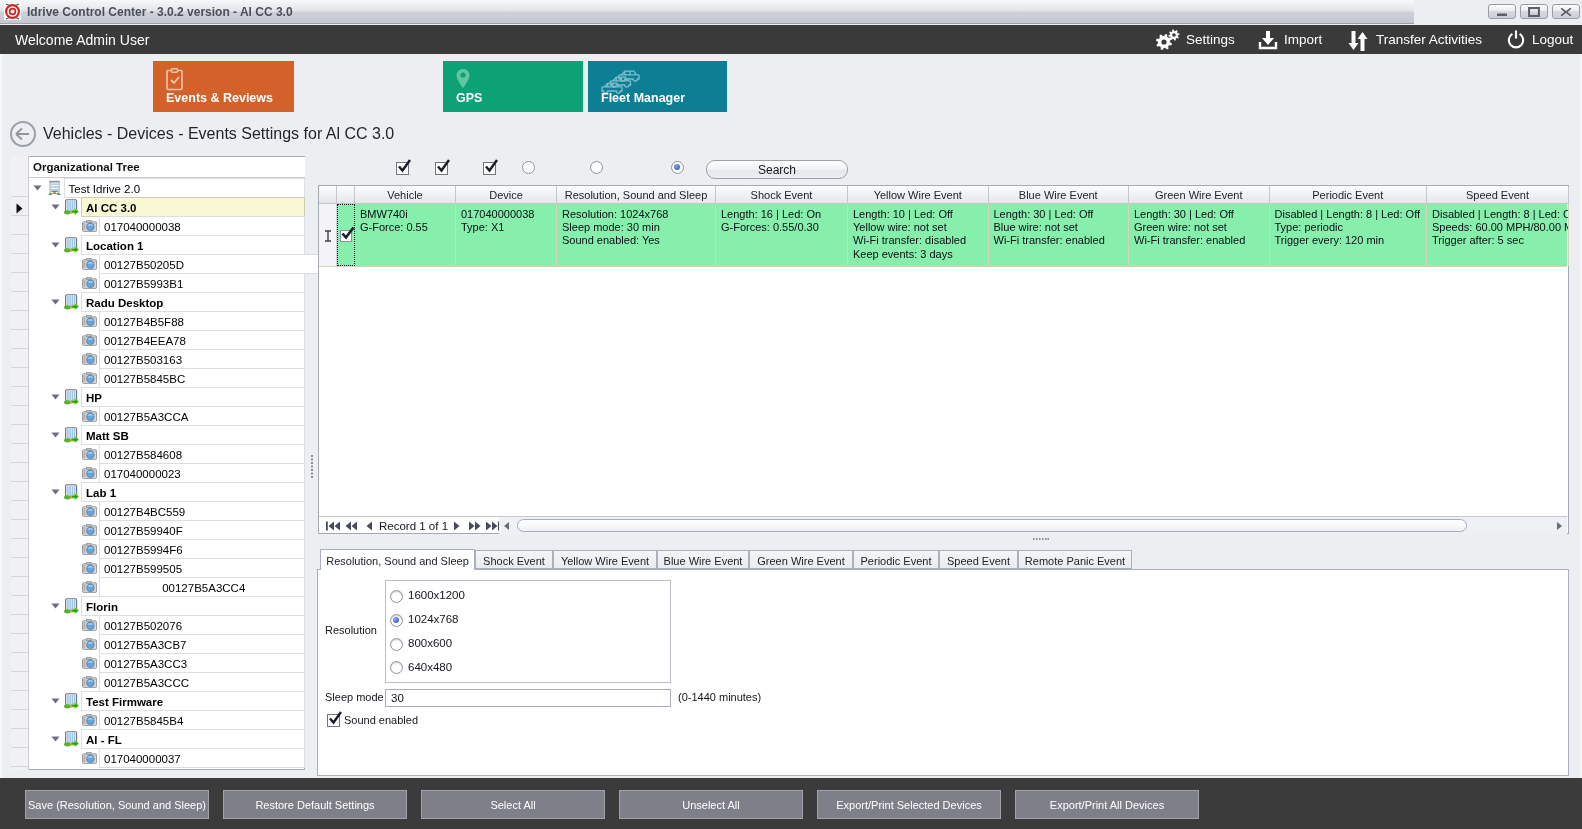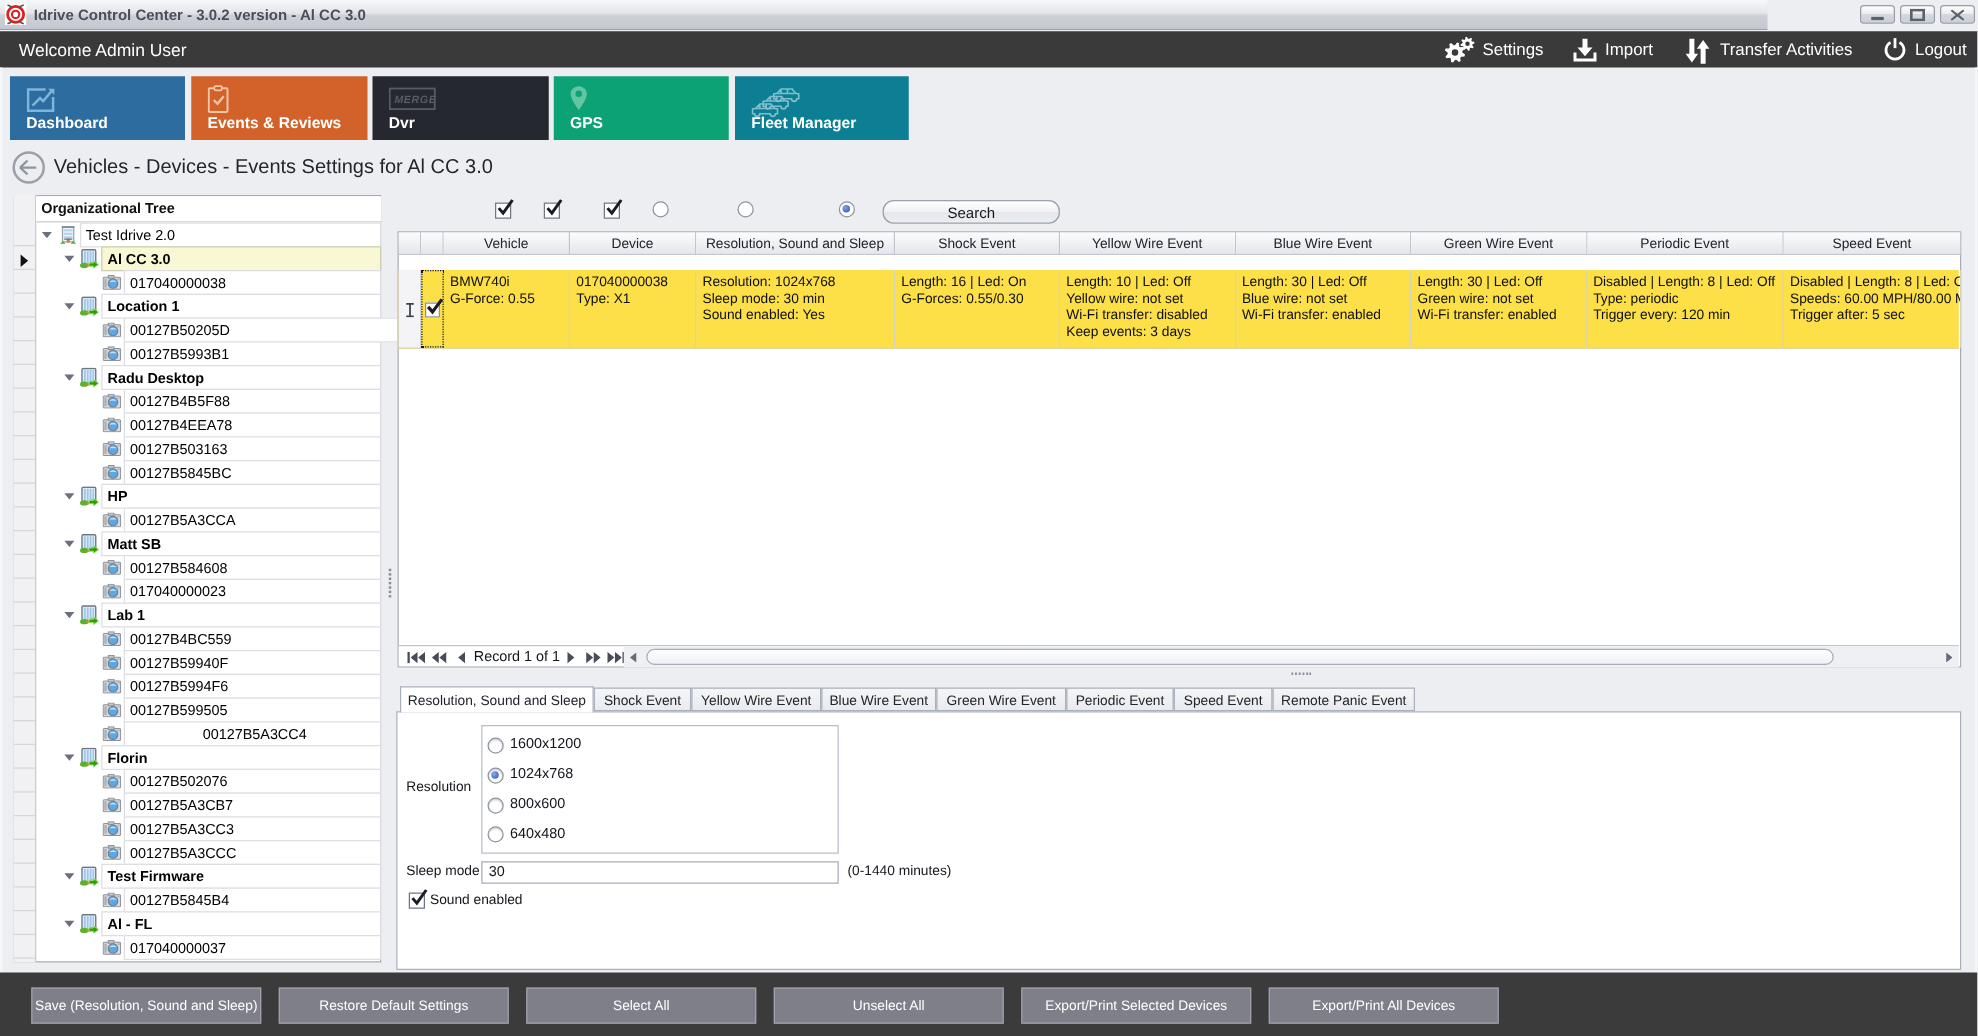--- a/index.html
+++ b/index.html
@@ -48,21 +48,21 @@
 .rb.on::after { content:""; position:absolute; left:2.2px; top:2.2px; width:6px; height:6px; border-radius:50%;
   background:radial-gradient(circle at 35% 35%, #7da3e8, #2a50b8); }
 .slabel { position:absolute; top:3px; white-space:nowrap;margin-top:40px; }
 .searchbtn { position:absolute; left:388px; top:2px; width:142px; height:19px; border:1px solid #9aa0ac; border-radius:9px;
   background:linear-gradient(#ffffff,#f0f1f4 50%,#e4e6eb 50%,#eceef1); text-align:center; font-size:12px; color:#16181e; padding-top:2px; }
 
 .grid { position:absolute; left:318px; top:185px; width:1250.5px; height:349px; background:#fff; border:1px solid #a6aab4; }
 .gh { position:absolute; top:0; height:18px; background:linear-gradient(#fcfcfd,#eff0f3 55%,#e4e6eb);
   border-right:1px solid #c3c6cf; border-bottom:1px solid #c3c6cf; font-size:11px; color:#20242c; text-align:center; padding-top:2.5px;
   white-space:nowrap; overflow:hidden; }
-.grow { position:absolute; left:0; top:18px; width:1248px; height:63px; background:#fde047; border-bottom:1px solid #d6d3ba;margin-top:12px; }
+.grow { position:absolute; left:0; top:18px; width:1248px; height:63px; background:#86efac; border-bottom:1px solid #d6d3ba; }
 .gc { position:absolute; top:0; height:62px; border-right:1px solid #d6d3ba; font-size:11px; line-height:13.2px; color:#0c0e14;
   padding:4px 0 0 5px; white-space:nowrap; overflow:hidden; }
 .gind { position:absolute; left:0; top:0; width:17.5px; height:62px; background:#f4f4f6; border-right:1px solid #d0d3da; }
 .gchk { position:absolute; left:17.5px; top:0; width:18.5px; height:62px; border:1px dotted #15181e; border-right-style:dotted; }
 .gchk .box { position:absolute; left:2.5px; top:25px; width:12px; height:12px; background:#fff; border:1.6px solid #8d93a0; }
 .navrow { position:absolute; left:0; top:330px; width:1248px; height:17px; background:#fff; border-top:1px solid #c3c6cf; }
 .hscroll { position:absolute; left:180px; top:0; width:1068px; height:17px; background:#eef0f3; }
 .hthumb { position:absolute; left:18px; top:1.5px; width:950px; height:13px; background:linear-gradient(#ffffff,#eef0f3); border:1px solid #a8adb8; border-radius:7px; }
 
 .hsplitdots { position:absolute; left:1033px; top:537px; width:16px; height:4px; }
@@ -140,42 +140,27 @@
   </div>
   <div class="mitem" style="left:1506px">
     <svg width="20" height="22" viewBox="0 0 20 22">
           <path d="M13.6 4.9 a7.2 7.2 0 1 1 -7.2 0" fill="none" stroke="#fff" stroke-width="2.2"></path>
           <rect x="8.9" y="1.5" width="2.2" height="8" fill="#fff"></rect>
         </svg>
     <span style="left:26px">Logout</span>
   </div>
 </div>
 
-<div class="tile" style="left:8px;width:140px;background:#2c6c9f">
-  <svg width="26" height="24" viewBox="0 0 26 24">
-        <path d="M15.5 3.5 H1.5 V20.5 H21.5 V9.5" fill="none" stroke="#7fb4dd" stroke-width="2"></path>
-        <path d="M5 16.5 L11 10.5 L13.5 13 L20.5 4.5" fill="none" stroke="#7fb4dd" stroke-width="2"></path>
-        <path d="M17.5 3 h5 v5 z" fill="#7fb4dd"></path>
-      </svg>
-  <div class="tl">Dashboard</div>
-</div>
 <div class="tile" style="left:153px;width:141px;background:#d2622a">
   <svg width="20" height="24" viewBox="0 0 20 24">
         <rect x="1" y="2.5" width="15" height="19" rx="1" fill="none" stroke="#f3c4a8" stroke-width="1.6"></rect>
         <rect x="5.5" y="0.8" width="6" height="3.4" rx="1" fill="#d2622a" stroke="#f3c4a8" stroke-width="1.4"></rect>
         <path d="M5 12 l3 3 5-6" fill="none" stroke="#f3c4a8" stroke-width="1.8"></path>
       </svg>
   <div class="tl">Events &amp; Reviews</div>
-</div>
-<div class="tile" style="left:298px;width:141px;background:#25282e">
-  <svg width="38" height="22" viewBox="0 0 38 22">
-        <rect x="0.8" y="2.8" width="36" height="16.5" fill="none" stroke="#585c64" stroke-width="1.4"></rect>
-        <text x="4.5" y="14.5" font-size="8.5" font-style="italic" font-weight="bold" fill="#585c64" font-family="Liberation Sans" letter-spacing="0.5">MERGE</text>
-      </svg>
-  <div class="tl">Dvr</div>
 </div>
 <div class="tile" style="left:443px;width:140px;background:#0da275">
   <svg width="18" height="26" viewBox="0 0 18 26">
         <path d="M7 1 C3.1 1 0.5 4 0.5 7.2 c0 4.5 6.5 12.8 6.5 12.8 s6.5 -8.3 6.5 -12.8 C13.5 4 10.9 1 7 1z" fill="#63c5a2"></path>
         <circle cx="7" cy="7" r="2.6" fill="#0da275"></circle>
       </svg>
   <div class="tl">GPS</div>
 </div>
 <div class="tile" style="left:588px;width:139px;background:#0c7f95">
   <svg width="44" height="27" viewBox="0 0 44 27">

